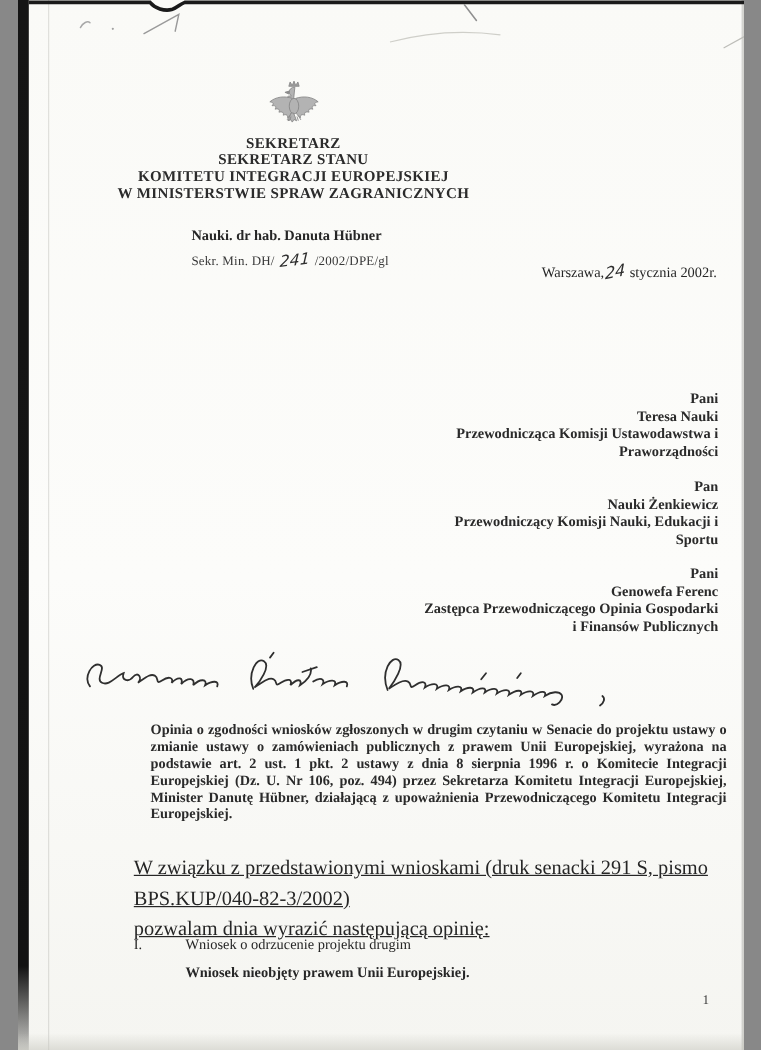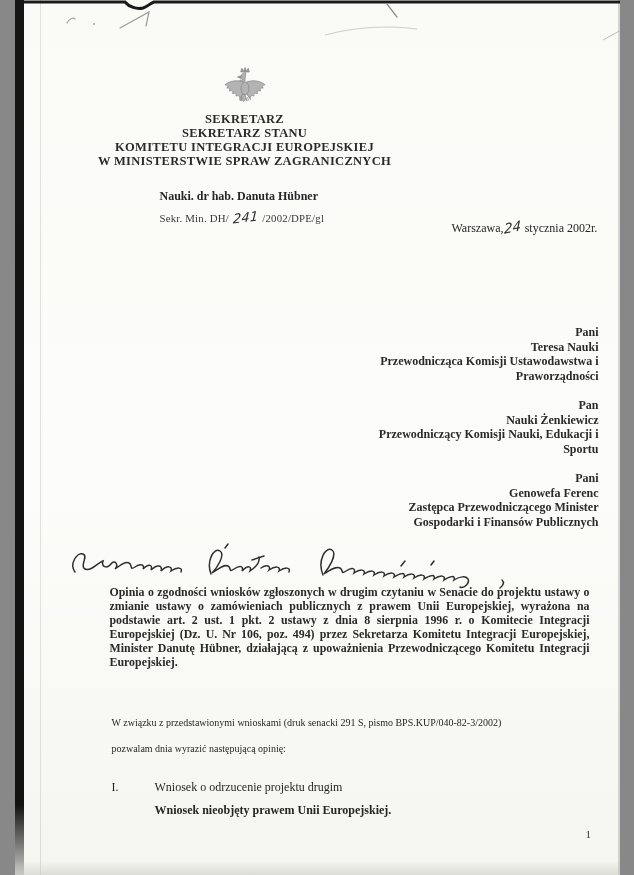--- a/index.html
+++ b/index.html
@@ -36,25 +36,25 @@
 
   
   .recipients { position:absolute; left:336px; top:325px; width:248px;text-align:right; }
   .recipient { margin-bottom:15px; font-weight:bold; font-size:12px; line-height:14.5px; color:#2a2a2a; }
 
   
   .handwriting { position:absolute; left:46px; top:540px; width:480px; height:50px; }
   .sr { position:absolute; width:1px; height:1px; overflow:hidden; clip:rect(0 0 0 0); white-space:nowrap; }
 
   
-  .subject { position:absolute; left:95px; top:586px; width:480px; margin:0;
+  .subject { position:absolute; left:95px; top:586px; width:480px; margin:16px;
     font-weight:bold; font-size:11.9px; line-height:13.9px; text-align:justify; color:#2a2a2a; }
 
   
-  .intro { position:absolute; left:97px; top:710px; width:484px; font-size:10px; line-height:25.5px; }
+  .intro { position:absolute; left:97px; top:710px; width:484px; font-size:17px; line-height:25.5px;text-decoration:underline; }
 
   
   .opinion { position:absolute; left:97px; top:780px; width:484px; font-size:12px; }
   .opinion-row { display:flex; }
   .numeral { width:43px; flex:none; }
   .verdict { margin-left:43px; margin-top:8px; font-weight:bold; }
 
   .page-number { position:absolute; left:571px; top:828px; font-size:11px; color:#3a3a3a; }
 </style>
 </head>
@@ -114,21 +114,21 @@
       <div>Przewodnicząca Komisji Ustawodawstwa i Praworządności</div>
     </div>
     <div class="recipient">
       <div>Pan</div>
       <div>Nauki Żenkiewicz</div>
       <div>Przewodniczący Komisji Nauki, Edukacji i Sportu</div>
     </div>
     <div class="recipient">
       <div>Pani</div>
       <div>Genowefa Ferenc</div>
-      <div>Zastępca Przewodniczącego Minister Gospodarki i Finansów Publicznych</div>
+      <div>Zastępca Przewodniczącego Opinia Gospodarki i Finansów Publicznych</div>
     </div>
   </div>
 
   <div class="handwriting">
     <span class="sr">Szanowni Państwo Przewodniczący,</span>
     <svg width="480" height="50" viewBox="0 0 480 50">
       <g fill="none" stroke="#2f2f2f" stroke-width="1.5" stroke-linecap="round">
         <path d="M14,32 C8,24 16,12 22,14 C28,16 18,26 24,29 C30,32 36,23 42,21 C40,27 46,29 50,24 C54,19 58,25 54,29 C60,25 64,21 68,23 C72,25 68,31 74,27 C80,23 84,25 82,29 C88,23 92,25 90,30 C96,24 102,25 100,31 C106,25 112,26 110,31 C116,27 122,27 120,32"></path>
         <path d="M150,34 C145,21 153,7 159,11 C165,15 155,29 151,33 C157,29 163,24 167,26 C171,28 167,33 173,29 C179,25 183,26 181,31 C187,25 191,26 189,31 C195,27 199,22 198,17"></path>
         <path d="M191,20 l12,-4"></path>

